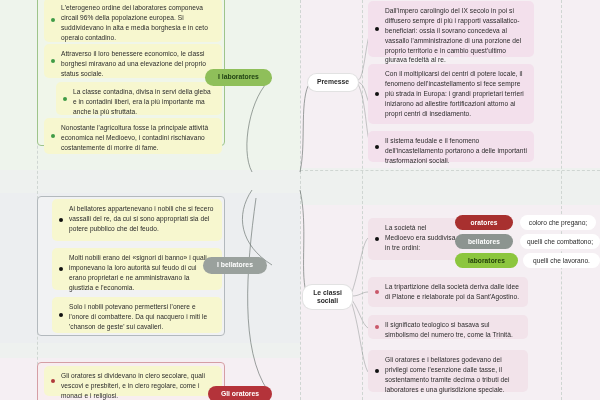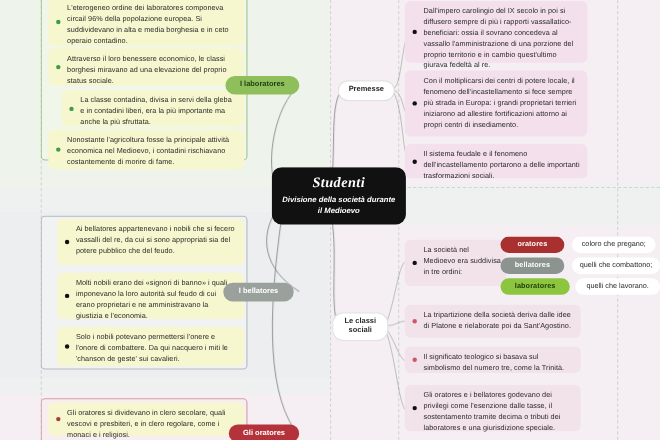--- a/index.html
+++ b/index.html
@@ -308,18 +308,14 @@
   <div class="card card-pinklt" style="left:368px;top:315px;width:160px;height:24px;">
     <span class="bullet b-bar"></span>
     <span>Il significato teologico si basava sul simbolismo del numero tre, come la Trinità.</span>
   </div>
 
   <div class="card card-pinklt" style="left:368px;top:350px;width:160px;height:42px;">
     <span class="bullet b-black"></span>
     <span>Gli oratores e i bellatores godevano dei privilegi come l'esenzione dalle tasse, il sostentamento tramite decima o tributi dei laboratores e una giurisdizione speciale.</span>
   </div>
 
-  <div id="central" style="left:247px;top:152px;width:122px;height:52px;">
-    <div class="title">Studenti</div>
-    <div class="subtitle">Divisione della società durante il Medioevo</div>
-  </div>
 
 </div>
 
 </body></html>

